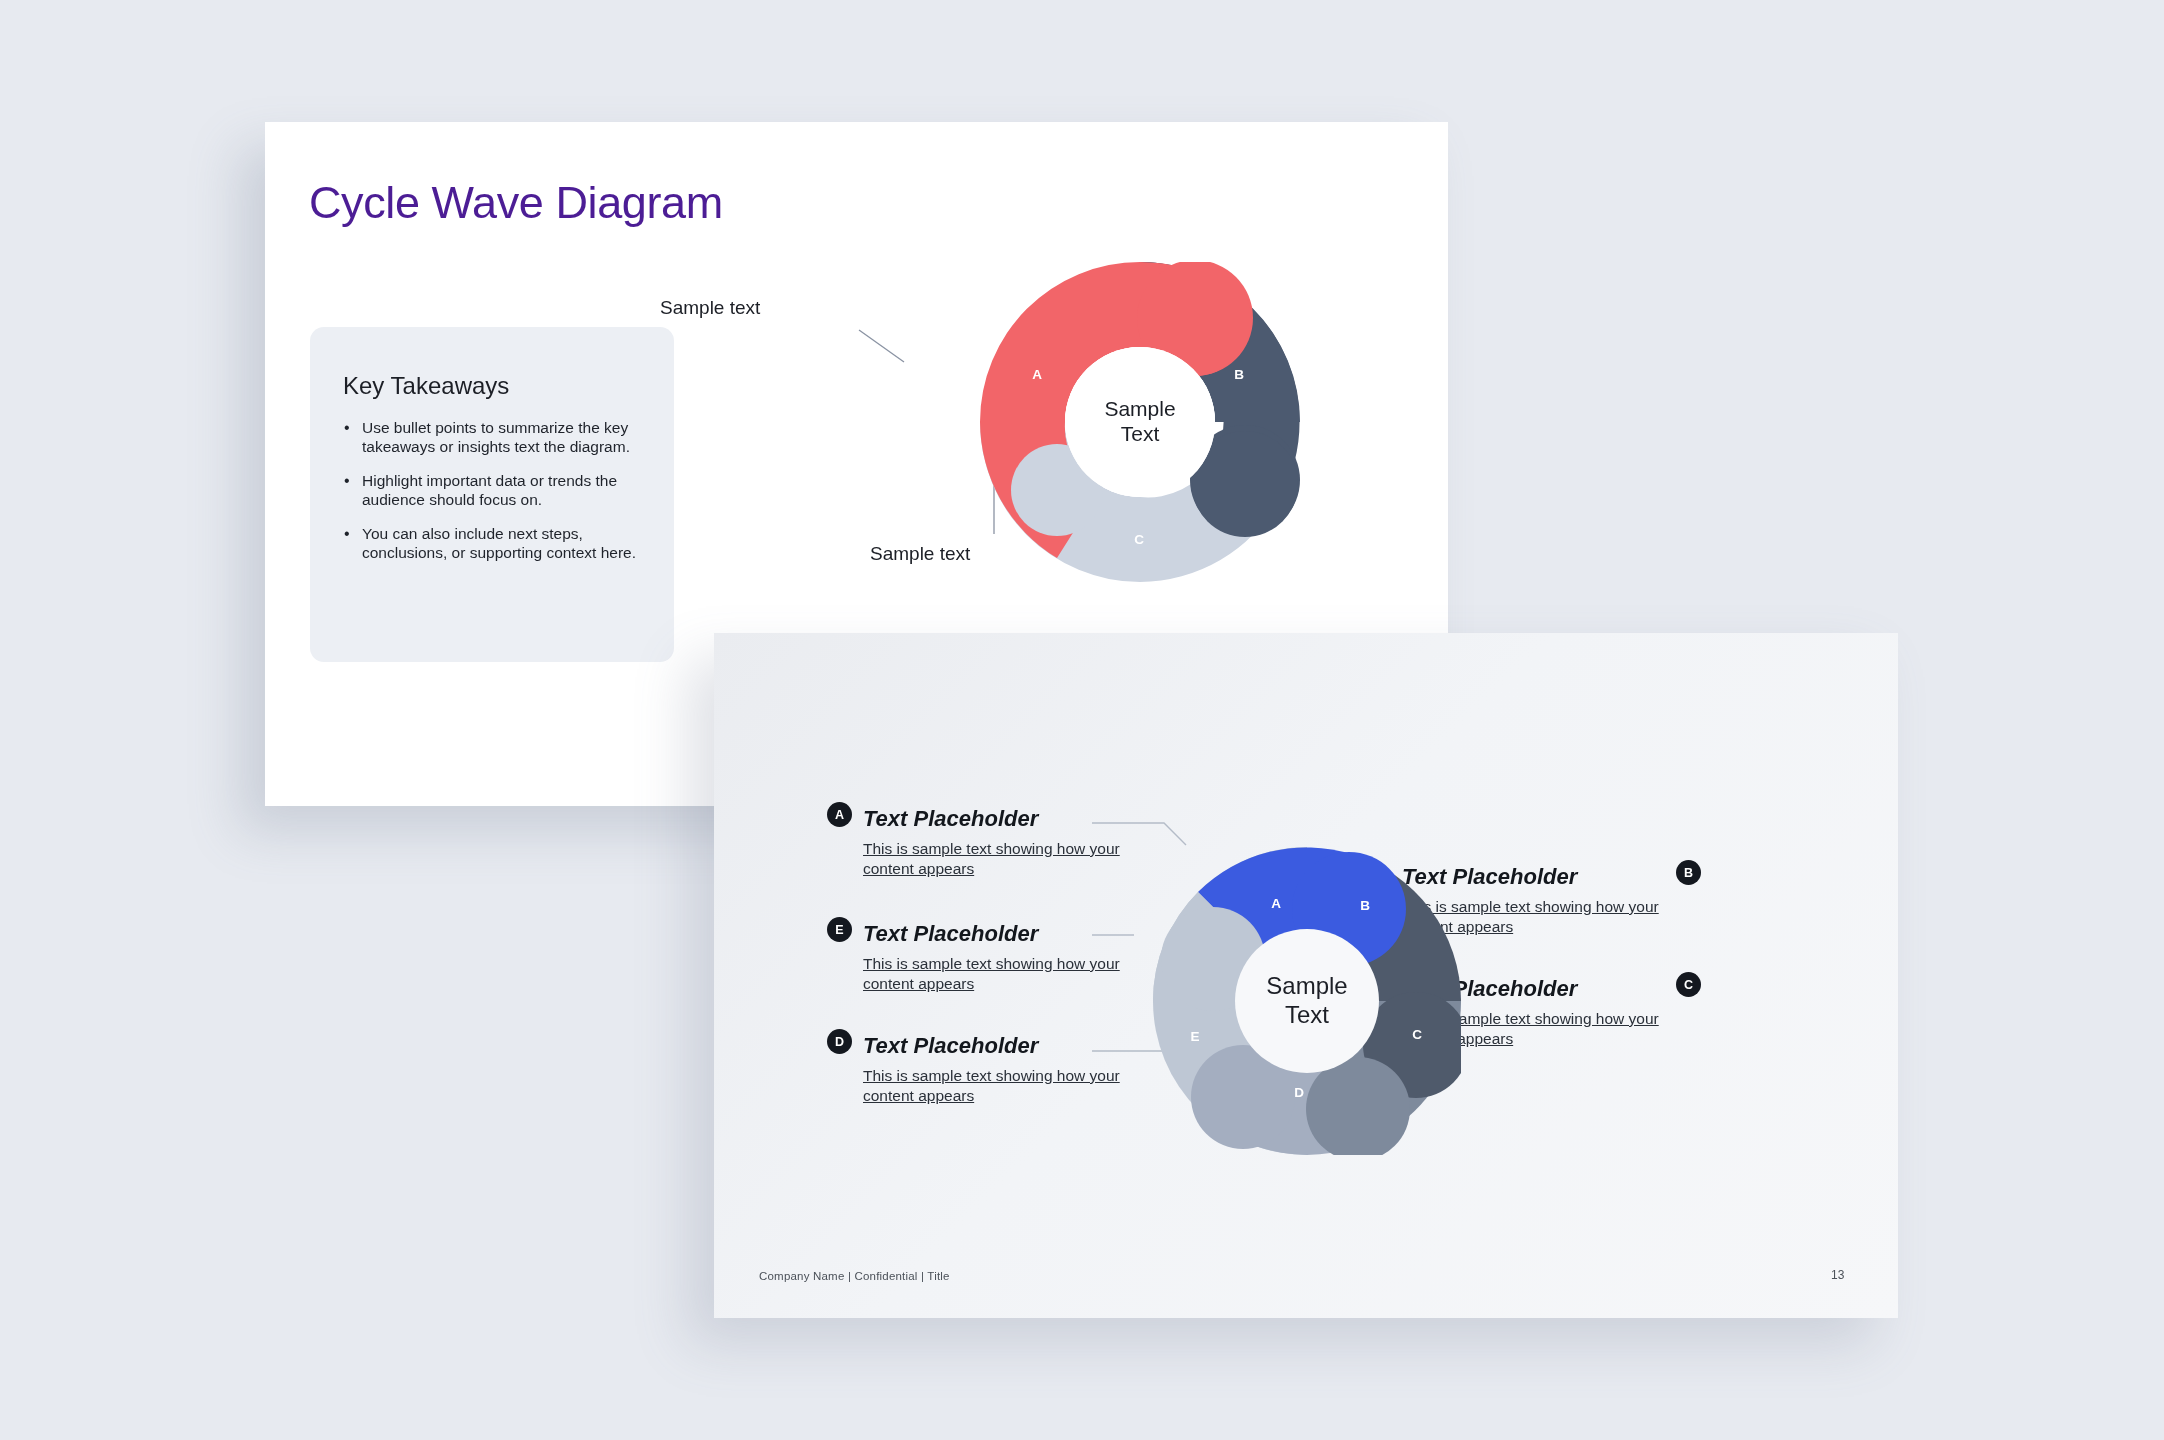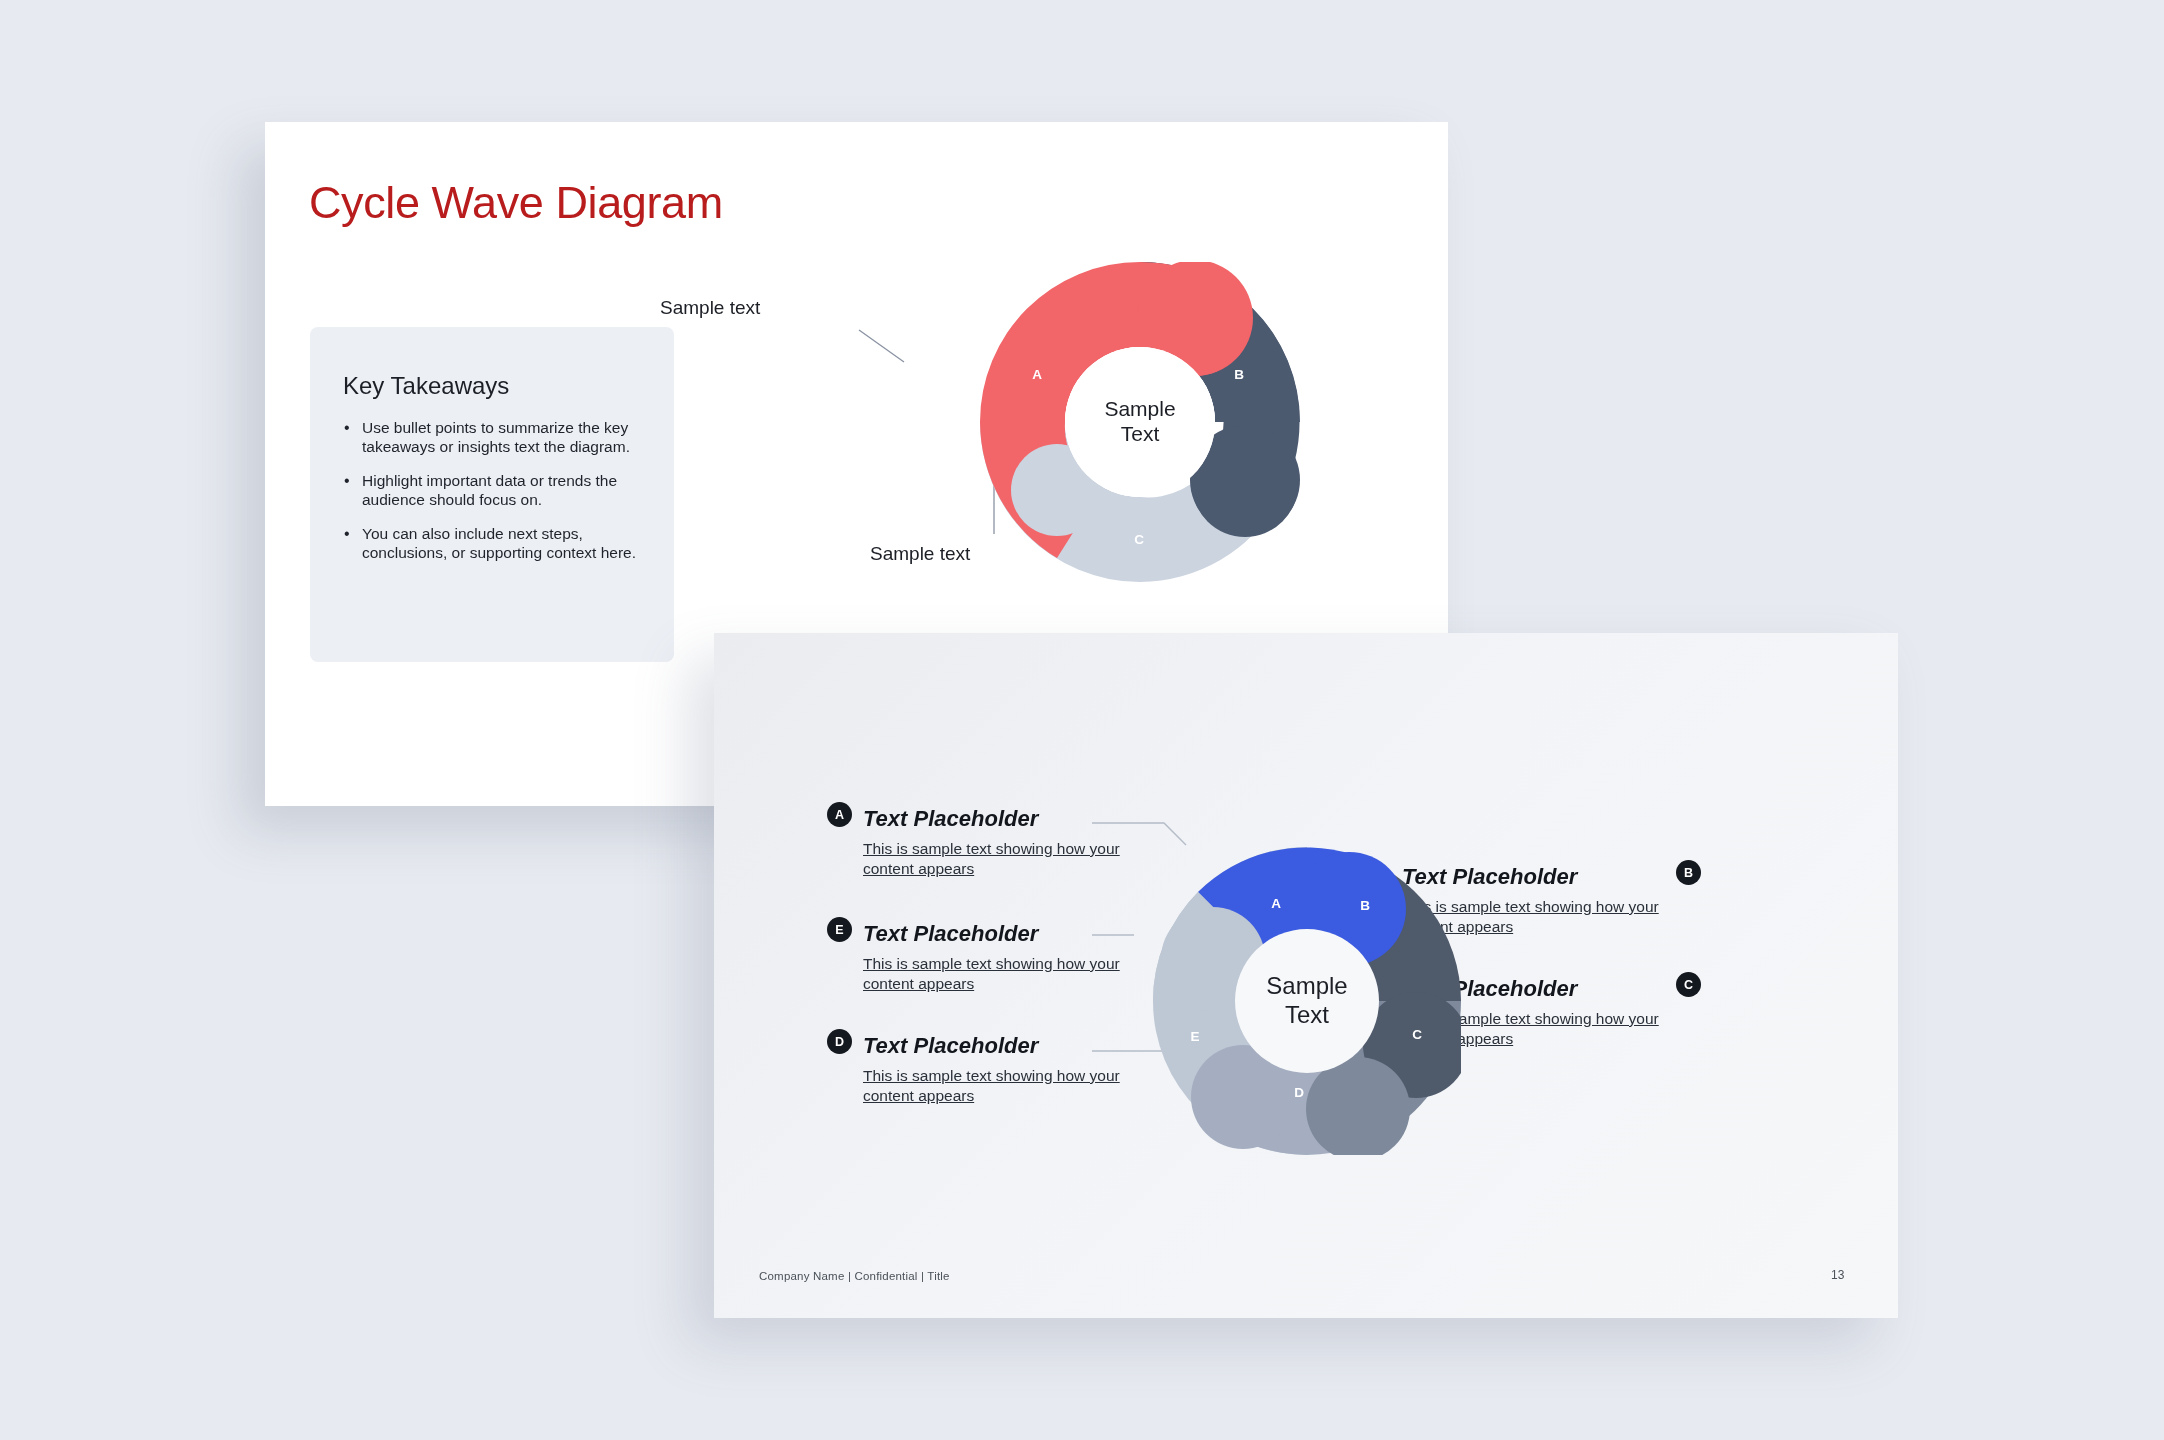--- a/index.html
+++ b/index.html
@@ -27,34 +27,34 @@
     box-shadow: -26px 26px 48px rgba(100, 112, 135, 0.22);
     overflow: hidden;
   }
 
   #slide1-title {
     position: absolute;
     left: 44px;
     top: 55px;
     font-size: 45px;
     font-weight: 400;
-    color: #b91c1c;
+    color: #4c1d95;
     letter-spacing: -0.4px;
     text-align: right;
   }
 
   
   #kt-card {
     position: absolute;
     left: 45px;
     top: 205px;
     width: 364px;
     height: 335px;
     background: #eceff4;
-    border-radius: 8px;
+    border-radius: 14px;
     text-decoration: underline;
   }
   #kt-title {
     position: absolute;
     left: 33px;
     top: 45px;
     font-size: 24px;
     font-weight: 400;
     color: #1c1f26;
   }

